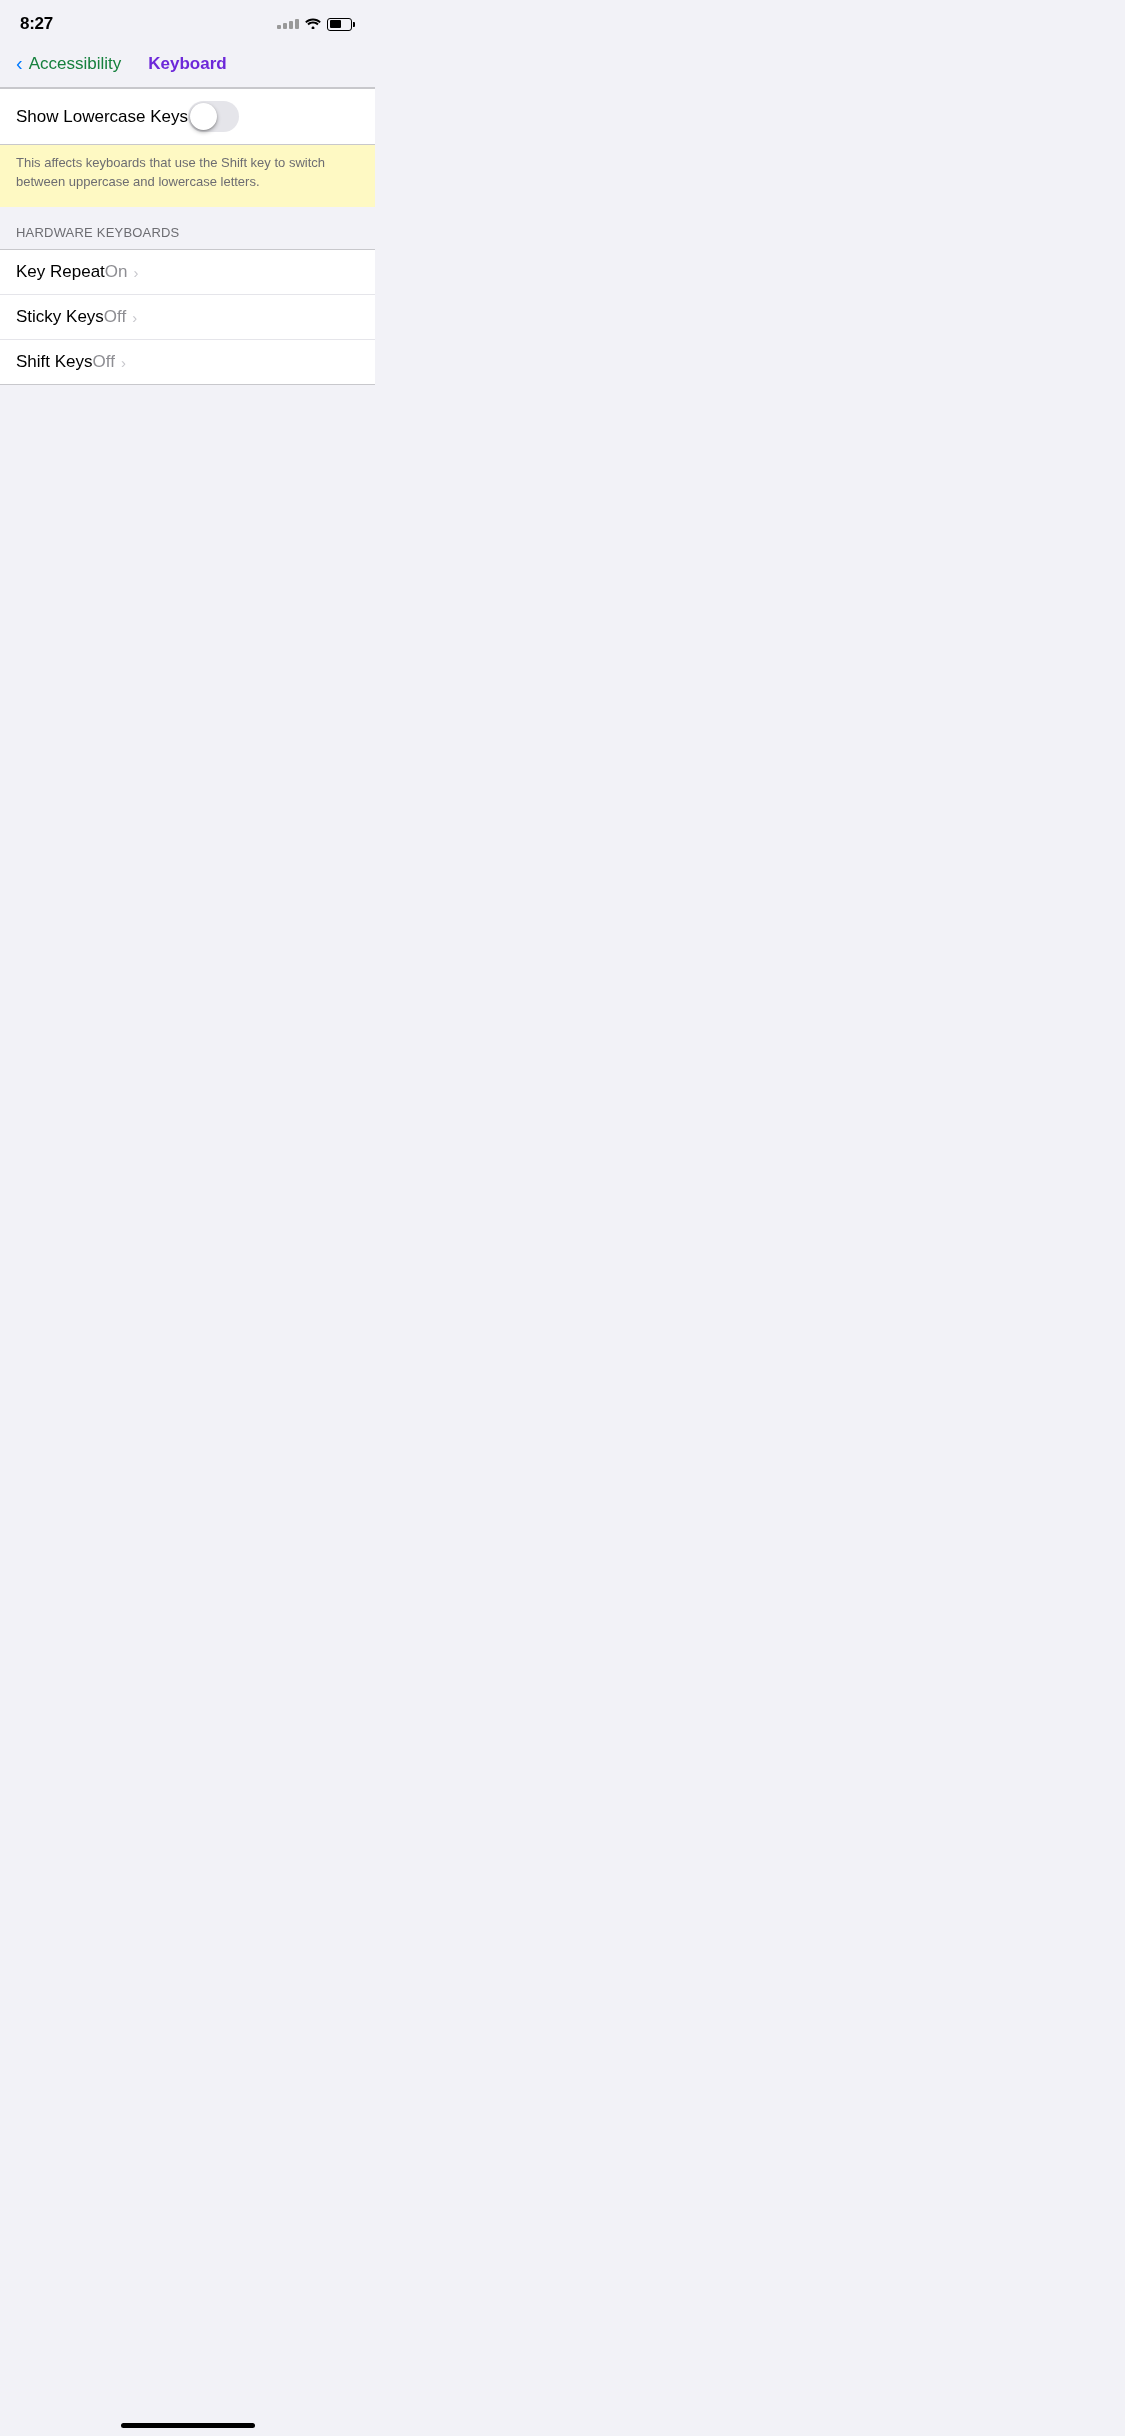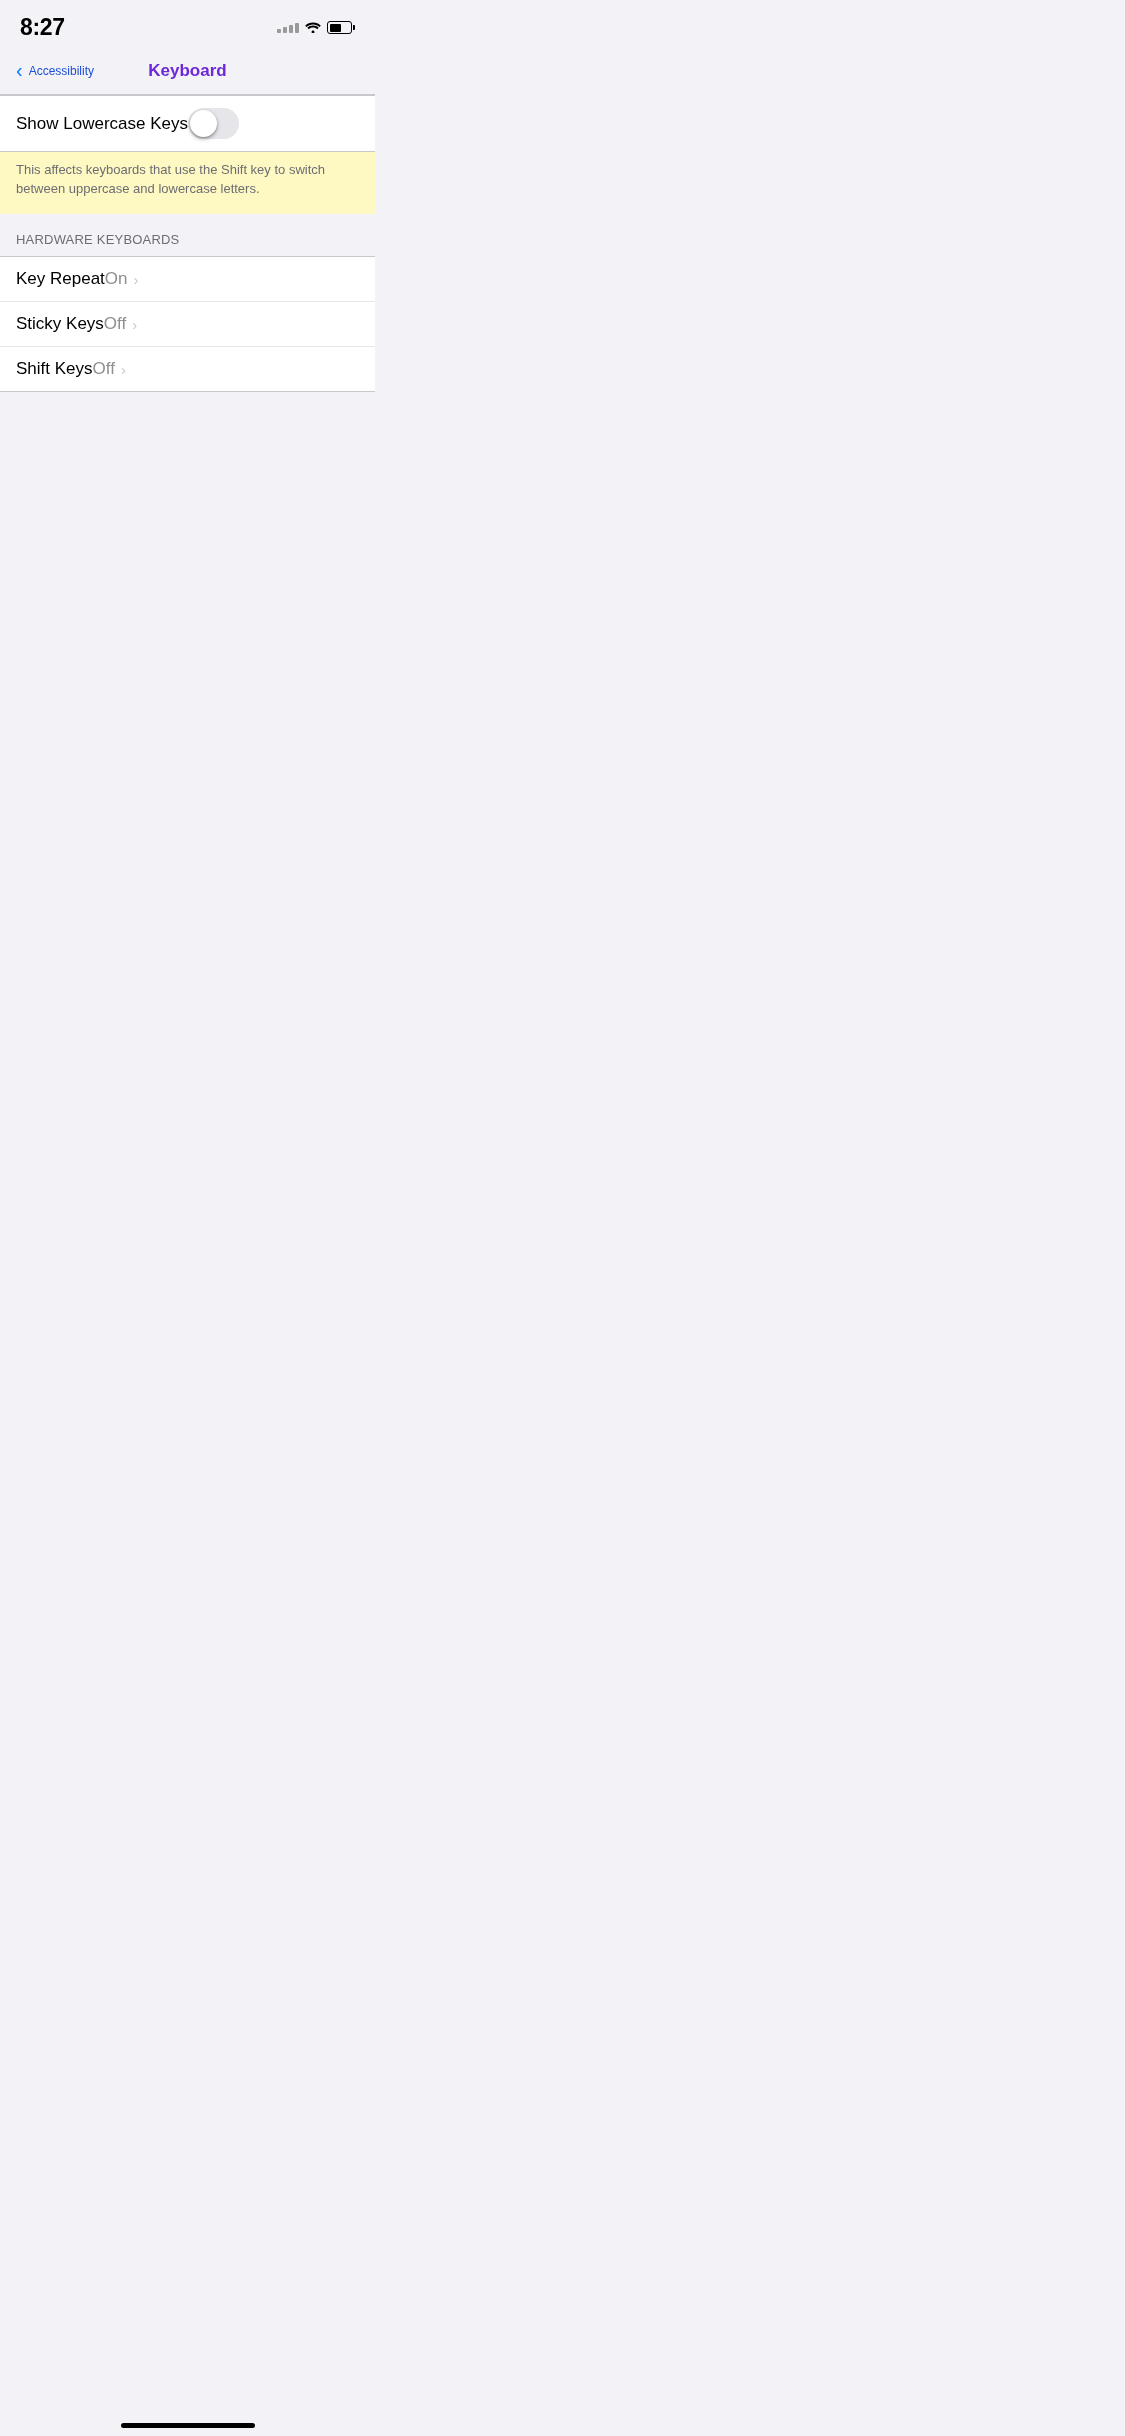--- a/index.html
+++ b/index.html
@@ -21,21 +21,21 @@
     
     .status-bar {
       display: flex;
       justify-content: space-between;
       align-items: center;
       padding: 14px 20px 10px 20px;
       background-color: #f2f2f7;
     }
 
     .status-time {
-      font-size: 23px;
+      font-size: 17px;
       font-weight: 600;
       color: #000;
       letter-spacing: -0.3px;
     }
 
     .status-icons {
       display: flex;
       align-items: center;
       gap: 6px;
     }
@@ -103,22 +103,22 @@
     }
 
     .back-chevron {
       font-size: 20px;
       font-weight: 300;
       color: #007aff;
       margin-right: 2px;
     }
 
     .back-label {
-      font-size: 12px;
-      color: #1d4ed8;
+      font-size: 17px;
+      color: #15803d;
     }
 
     .page-title {
       flex: 1;
       text-align: center;
       font-size: 17px;
       font-weight: 700;
       color: #6d28d9;
       margin-right: 120px;
     }

